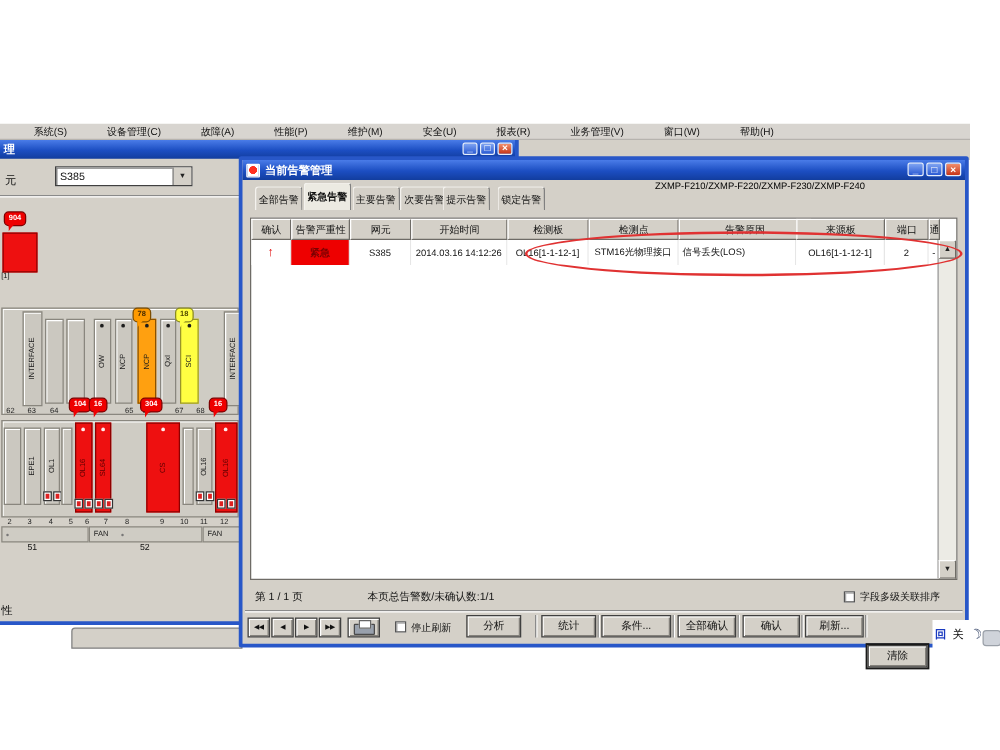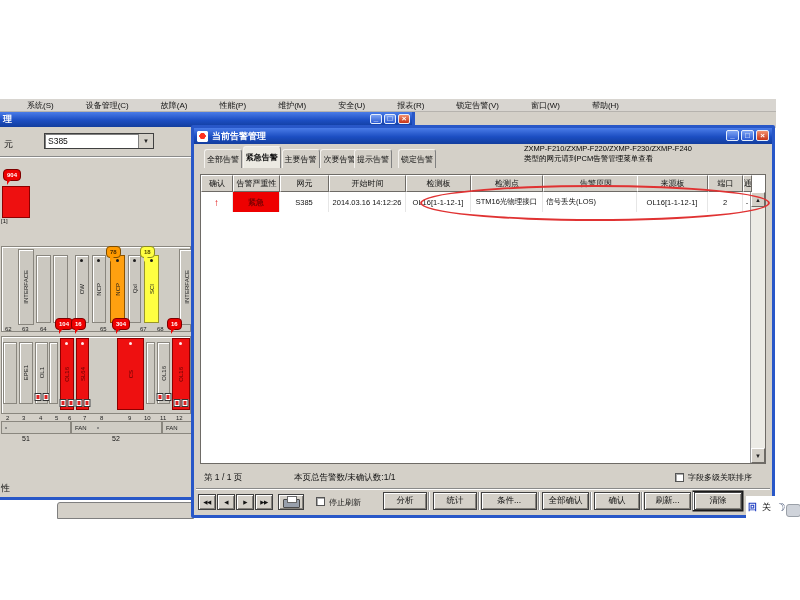--- a/index.html
+++ b/index.html
@@ -106,21 +106,21 @@
   #sort-cb{left:481px;top:345px;}
   #sort-label{position:absolute;left:494px;top:344px;font-size:8px;}
   #d-groove{position:absolute;left:2px;top:360px;width:574px;}
   .navb{position:absolute;top:366px;width:18px;height:16px;font-size:5.5px;letter-spacing:-0.5px;color:#111;}
   #print-btn{position:absolute;left:84px;top:366px;width:26px;height:16px;}
   .printer{position:relative;width:15px;height:7px;background:#98a0ac;border:1px solid #4a4a4a;border-radius:1px;margin-top:2px;}
   .paper{position:absolute;left:3px;top:-4px;width:8px;height:5px;background:#fff;border:1px solid #666;}
   #stop-cb{left:122px;top:369px;}
   #stop-label{position:absolute;left:135px;top:369px;font-size:8px;}
   .cmdb{position:absolute;top:364px;height:18px;font-size:8.5px;color:#111;}
-  .cmdb.default{box-shadow:inset 1px 1px 0 #fff,inset -1px -1px 0 #84817b,0 0 0 1.5px #1a1a1a;}
+  .cmdb.default{box-shadow:inset 1px 1px 0 #fff,inset -1px -1px 0 #84817b,0 0 0 1.5px #1a1a1a;margin-top:24px;}
   .sep{position:absolute;top:364px;height:18px;width:0;border-left:1px solid #8a8a8a;border-right:1px solid #fff;}
   
   #white-patch{position:absolute;left:746px;top:496px;width:54px;height:104px;background:#fff;z-index:50;}
   #tray{position:absolute;left:748px;top:501px;z-index:60;display:flex;gap:5px;align-items:center;}
   .t0{font-size:9px;color:#1a3ac0;font-weight:bold;}
   .t1{font-size:9px;color:#101010;}
   .t2{font-size:11px;color:#37476a;transform:rotate(-18deg);}
   #tray-blob{position:absolute;left:786px;top:504px;width:13px;height:11px;background:#cfd3da;border:1px solid #9aa0a8;border-radius:3px;z-index:60;}
 </style>
 </head>
@@ -129,21 +129,21 @@
 <div id="canvas">
 
   <div id="menubar">
       <div class="menu-item">系统(S)</div>
       <div class="menu-item">设备管理(C)</div>
       <div class="menu-item">故障(A)</div>
       <div class="menu-item">性能(P)</div>
       <div class="menu-item">维护(M)</div>
       <div class="menu-item">安全(U)</div>
       <div class="menu-item">报表(R)</div>
-      <div class="menu-item">锁定告警(V)</div>
+      <div class="menu-item">业务管理(V)</div>
       <div class="menu-item">窗口(W)</div>
       <div class="menu-item">帮助(H)</div>
     </div>
   <div id="bgstrip"></div>
 
   <div id="left-window">
     <div class="lw-titlebar">
       <span>理</span>
       <span class="wbtns">
         <span class="tbtn sm">_</span>
@@ -306,21 +306,20 @@
     <div id="tabs">
         <div class="tab" style="left: 10px;">全部告警</div>
         <div class="tab active" style="left: 48.8px;">紧急告警</div>
         <div class="tab" style="left: 87.6px;">主要告警</div>
         <div class="tab" style="left: 126.4px;">次要告警</div>
         <div class="tab" style="left: 160px;">提示告警</div>
         <div class="tab" style="left: 204px;">锁定告警</div>
       </div>
     <div id="notice">
       <div>ZXMP-F210/ZXMP-F220/ZXMP-F230/ZXMP-F240</div>
-      <div>类型的网元请到PCM告警管理菜单查看</div>
     </div>
 
     <div id="table">
       <div id="thead">
           <div class="th" style="left: 0px; width: 32px;">确认</div>
           <div class="th" style="left: 32px; width: 47px;">告警严重性</div>
           <div class="th" style="left: 79px; width: 49px;">网元</div>
           <div class="th" style="left: 128px; width: 77px;">开始时间</div>
           <div class="th" style="left: 205px; width: 65px;">检测板</div>
           <div class="th" style="left: 270px; width: 72px;">检测点</div>
@@ -361,21 +360,21 @@
           <div class="paper"></div>
         </div>
     </div>
     <span id="stop-cb" class="cb"></span>
     <span id="stop-label">停止刷新</span>
     <div id="cmd-group"></div>
   <div class="btn3d navb" style="left: 4px;">◀◀</div>
       <div class="btn3d navb" style="left: 23px;">◀</div>
       <div class="btn3d navb" style="left: 42px;">▶</div>
       <div class="btn3d navb" style="left: 61px;">▶▶</div>
-      <div class="btn3d cmdb" style="left: 189px; width: 44px; text-align: right;">分析</div>
+      <div class="btn3d cmdb" style="left: 179px; width: 44px; text-align: right;">分析</div>
       <div class="btn3d cmdb" style="left: 239px; width: 44px;">统计</div>
       <div class="btn3d cmdb" style="left: 287px; width: 56px;">条件...</div>
       <div class="btn3d cmdb" style="left: 348px; width: 47px;">全部确认</div>
       <div class="btn3d cmdb" style="left: 400px; width: 46px;">确认</div>
       <div class="btn3d cmdb" style="left: 450px; width: 47px;">刷新...</div>
       <div class="btn3d cmdb default" style="left: 500px; width: 48px;">清除</div>
       <div class="sep" style="left: 234px;"></div>
       <div class="sep" style="left: 284px;"></div>
       <div class="sep" style="left: 344px;"></div>
       <div class="sep" style="left: 396px;"></div>

